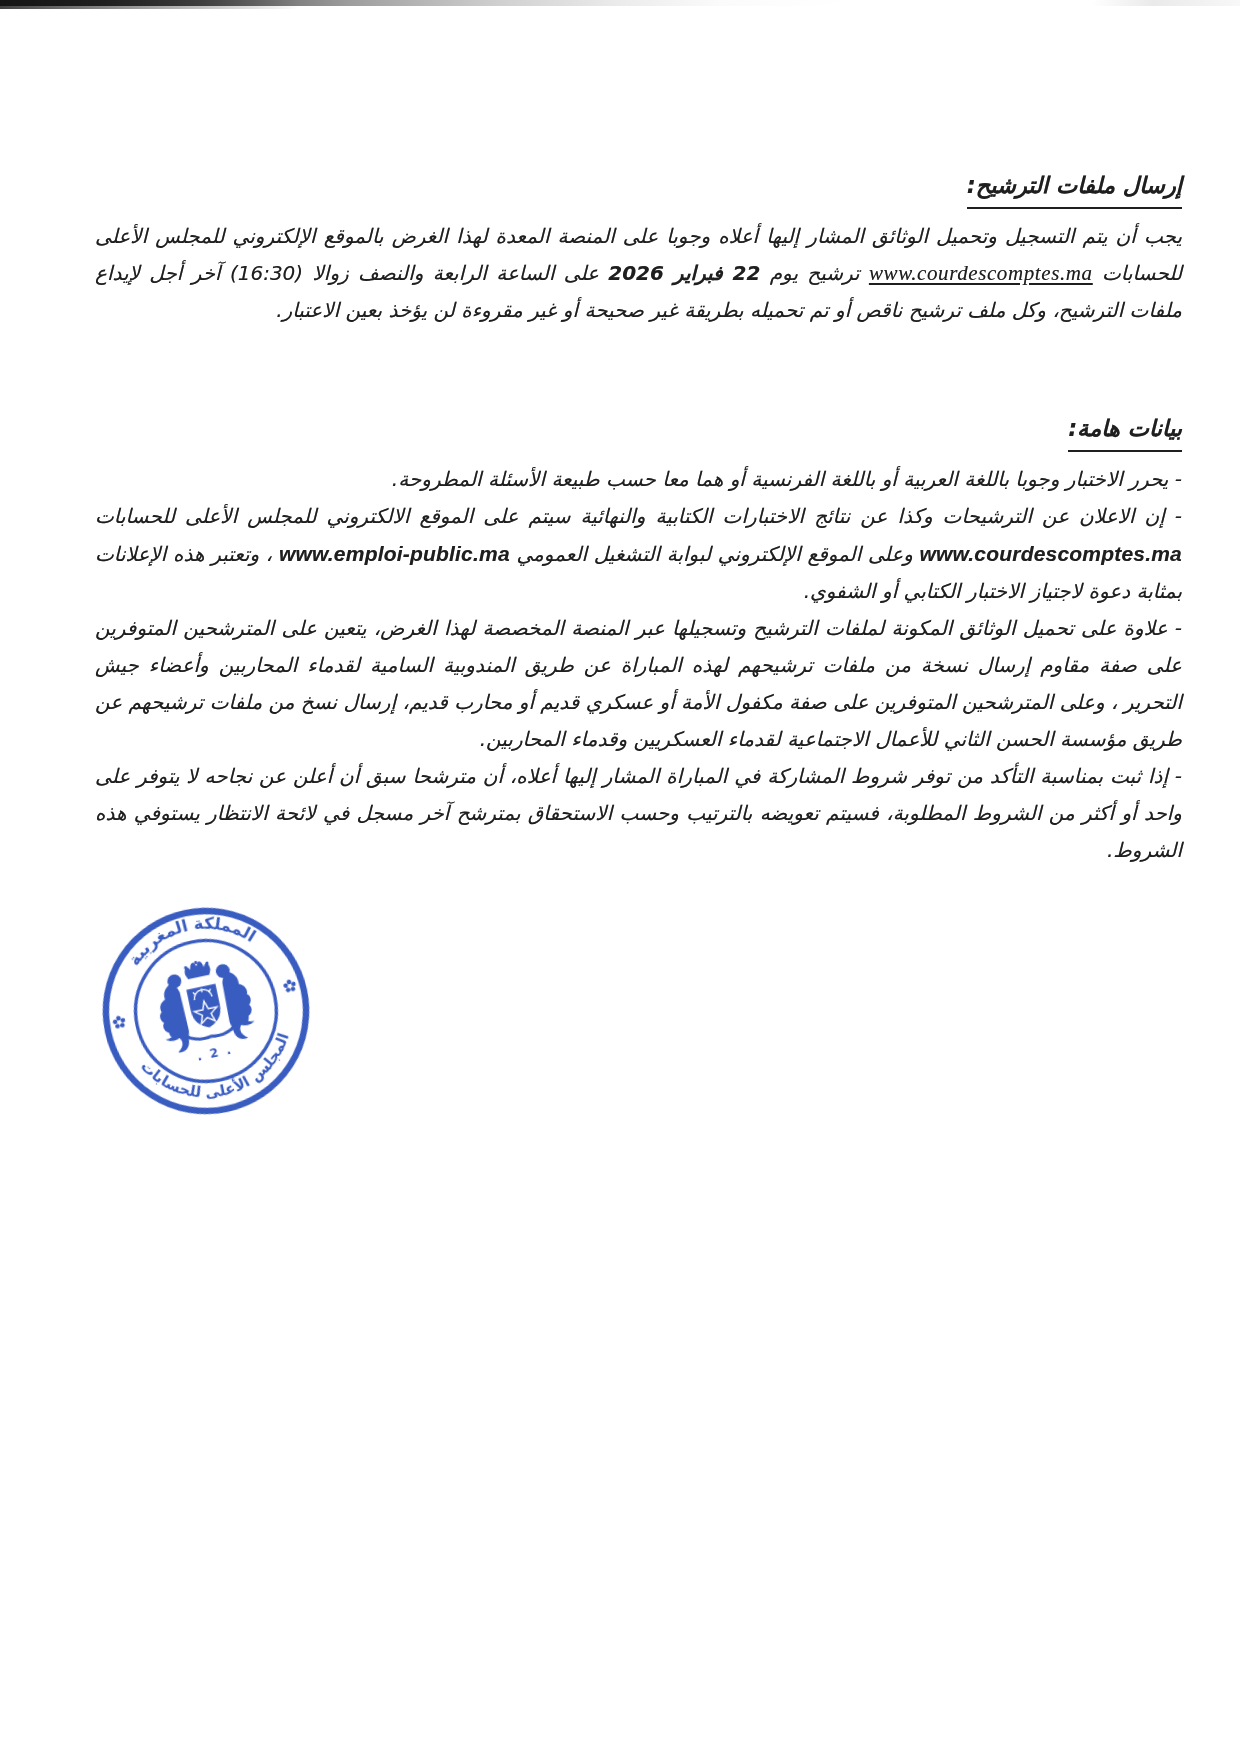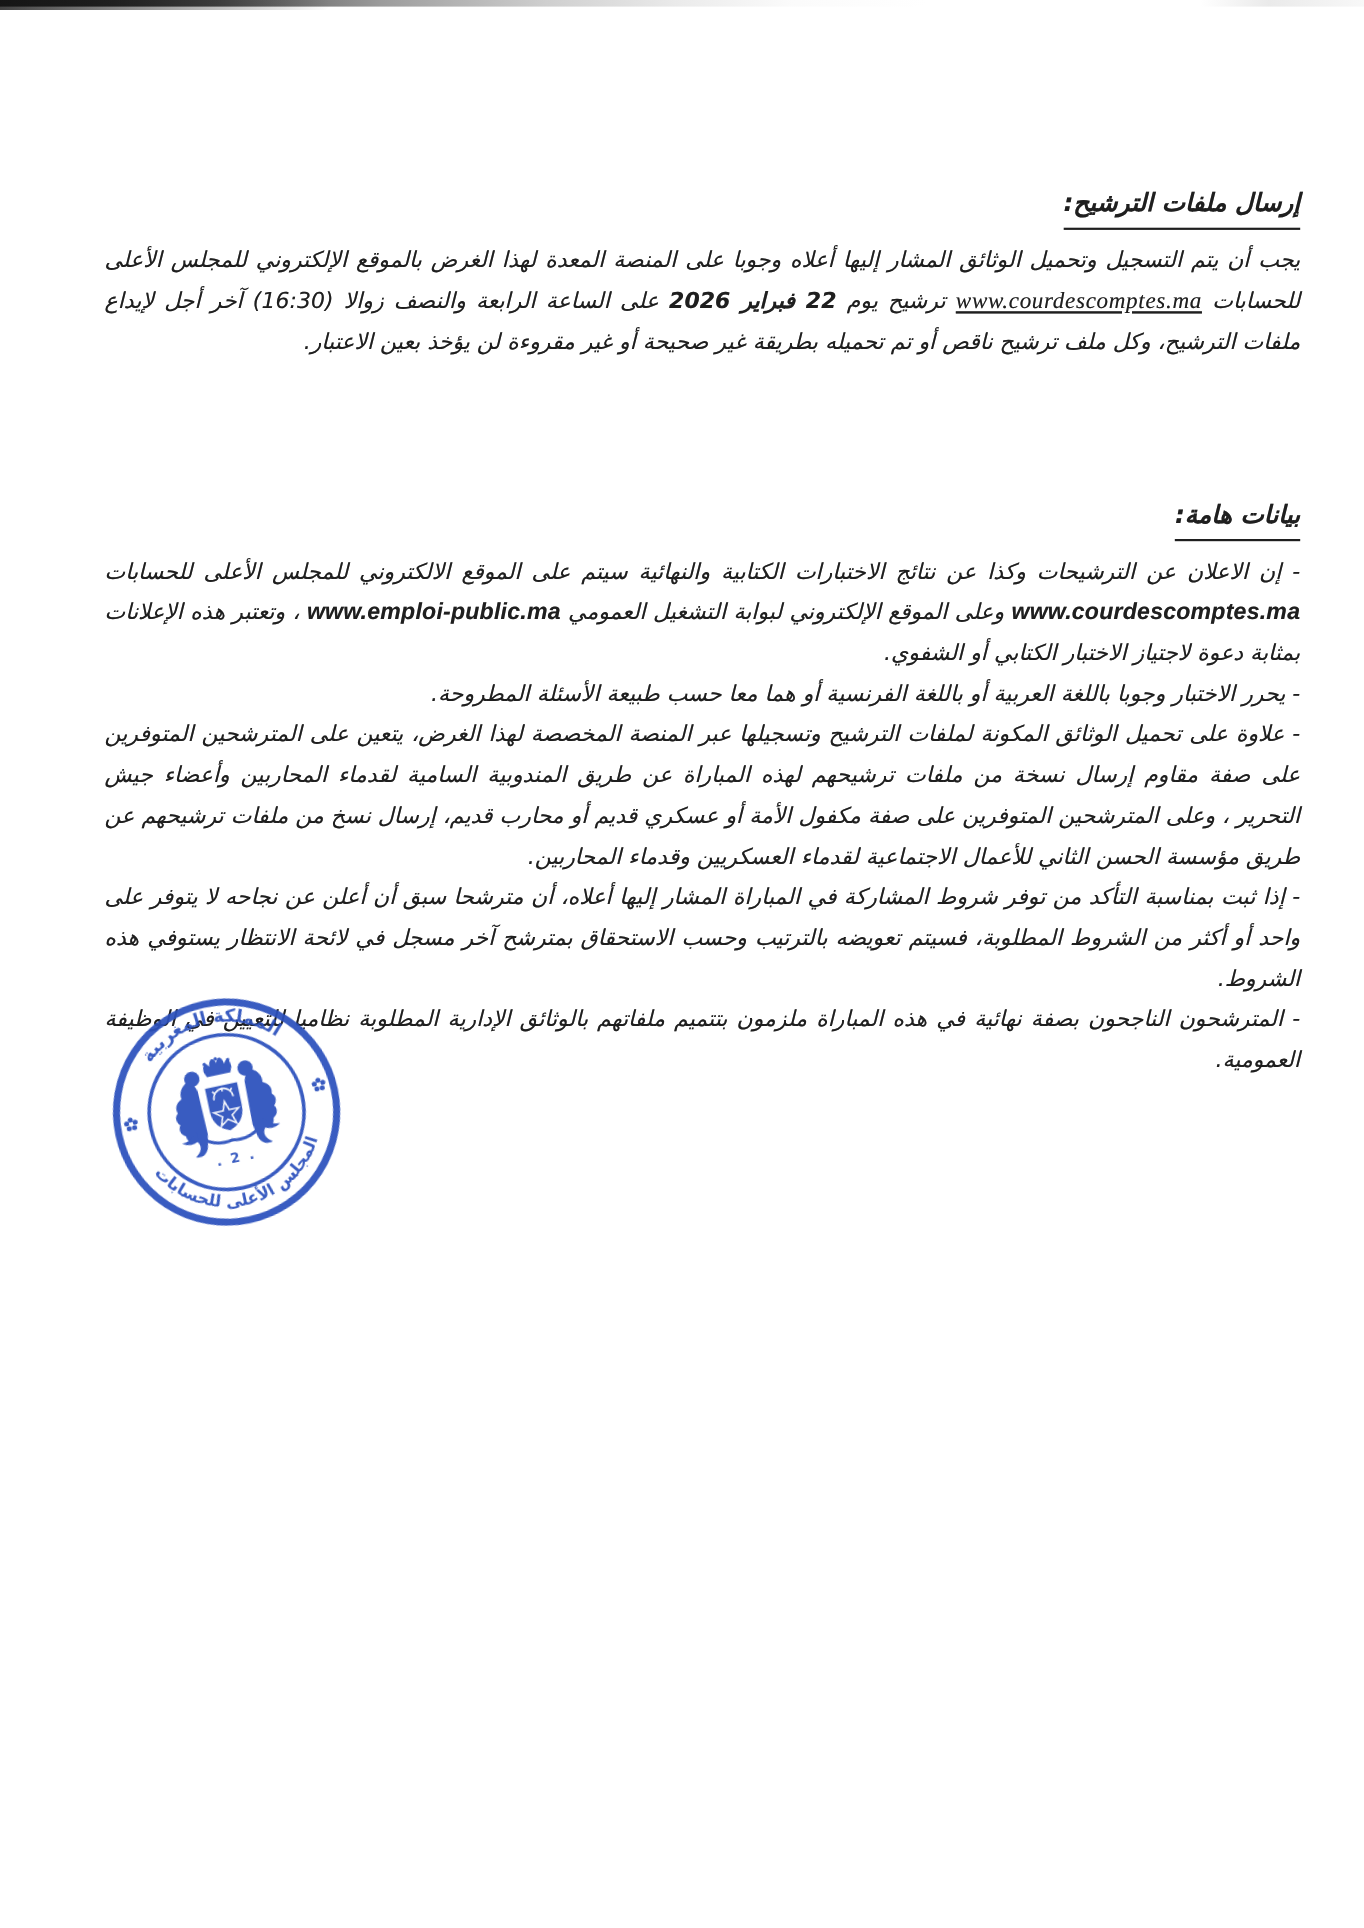--- a/index.html
+++ b/index.html
@@ -30,21 +30,21 @@
     border-bottom-right-radius:6px;
   }
   .sec{
     position:absolute;right:58px;left:95px;
     direction:rtl;text-align:justify;
     font-size:20px;line-height:37px;
     text-shadow:0 0 .4px rgba(0,0,0,.45);
     font-style:italic;
   }
   .sec-send{top:165px;}
-  .sec-important{top:448px;}
+  .sec-important{top:408px;}
   h2.doc-heading{
     font-size:22.5px;font-weight:bold;margin:0 0 9px;line-height:40px;
     text-align:right;
   }
   h2.doc-heading .hd{
     display:inline-block;border-bottom:2.4px solid var(--text-color);padding-bottom:2px;
   }
   p{margin:0;}
   .url-serif{
     font-family:"Liberation Serif","DejaVu Serif",serif;
@@ -86,29 +86,28 @@
   <h2 class="doc-heading"><span class="hd">إرسال ملفات الترشيح:</span></h2>
   <p><span>يجب أن يتم التسجيل وتحميل الوثائق المشار إليها أعلاه وجوبا على المنصة المعدة لهذا الغرض بالموقع الإلكتروني للمجلس الأعلى للحسابات</span>
     <span class="url-serif">www.courdescomptes.ma</span>
     <span>ترشيح يوم</span>
     <span class="bold">22 فبراير 2026</span>
     <span>على الساعة الرابعة والنصف زوالا (16:30) آخر أجل لإيداع ملفات الترشيح، وكل ملف ترشيح ناقص أو تم تحميله بطريقة غير صحيحة أو غير مقروءة لن يؤخذ بعين الاعتبار.</span></p>
 </div>
 
 <div class="sec sec-important">
   <h2 class="doc-heading"><span class="hd">بيانات هامة:</span></h2>
+  <p>- يحرر الاختبار وجوبا باللغة العربية أو باللغة الفرنسية أو هما معا حسب طبيعة الأسئلة المطروحة.</p>
   <p><span>- إن الاعلان عن الترشيحات وكذا عن نتائج الاختبارات الكتابية والنهائية سيتم على الموقع الالكتروني للمجلس الأعلى للحسابات</span>
     <span class="url-bold">www.courdescomptes.ma</span>
     <span>وعلى الموقع الإلكتروني لبوابة التشغيل العمومي</span>
     <span class="url-bold">www.emploi-public.ma</span>
     <span>، وتعتبر هذه الإعلانات بمثابة دعوة لاجتياز الاختبار الكتابي أو الشفوي.</span></p>
-  <p>- يحرر الاختبار وجوبا باللغة العربية أو باللغة الفرنسية أو هما معا حسب طبيعة الأسئلة المطروحة.</p>
   <p>- علاوة على تحميل الوثائق المكونة لملفات الترشيح وتسجيلها عبر المنصة المخصصة لهذا الغرض، يتعين على المترشحين المتوفرين على صفة مقاوم إرسال نسخة من ملفات ترشيحهم لهذه المباراة عن طريق المندوبية السامية لقدماء المحاربين وأعضاء جيش التحرير ، وعلى المترشحين المتوفرين على صفة مكفول الأمة أو عسكري قديم أو محارب قديم، إرسال نسخ من ملفات ترشيحهم عن طريق مؤسسة الحسن الثاني للأعمال الاجتماعية لقدماء العسكريين وقدماء المحاربين.</p>
   <p>- إذا ثبت بمناسبة التأكد من توفر شروط المشاركة في المباراة المشار إليها أعلاه، أن مترشحا سبق أن أعلن عن نجاحه لا يتوفر على واحد أو أكثر من الشروط المطلوبة، فسيتم تعويضه بالترتيب وحسب الاستحقاق بمترشح آخر مسجل في لائحة الانتظار يستوفي هذه الشروط.</p>
-  <p>- المترشحون الناجحون بصفة نهائية في هذه المباراة ملزمون بتتميم ملفاتهم بالوثائق الإدارية المطلوبة نظاميا للتعيين في الوظيفة العمومية.</p>
 </div>
 
 <div class="stamp">
   <svg viewBox="0 0 220 220" width="218" height="218">
     <defs>
       <path id="arcTop" d="M 27,110 A 83,83 0 0 1 193,110"></path>
       <path id="arcBottom" d="M 23,110 A 87,87 0 0 0 197,110"></path>
       <g id="lionShape">
         <path d="M80,76 c-6,3 -9,8 -8,14 c-5,2 -8,7 -6,12 c-4,3 -3,8 0,11 c-3,4 -1,9 3,11 c0,5 4,8 9,7 c4,5 2,10 -4,14 c7,2 12,-2 13,-9 l2,-10 l-1,-40 c-2,-7 -4,-9 -8,-10 z"></path>
         <circle cx="85" cy="74" r="7"></circle>

